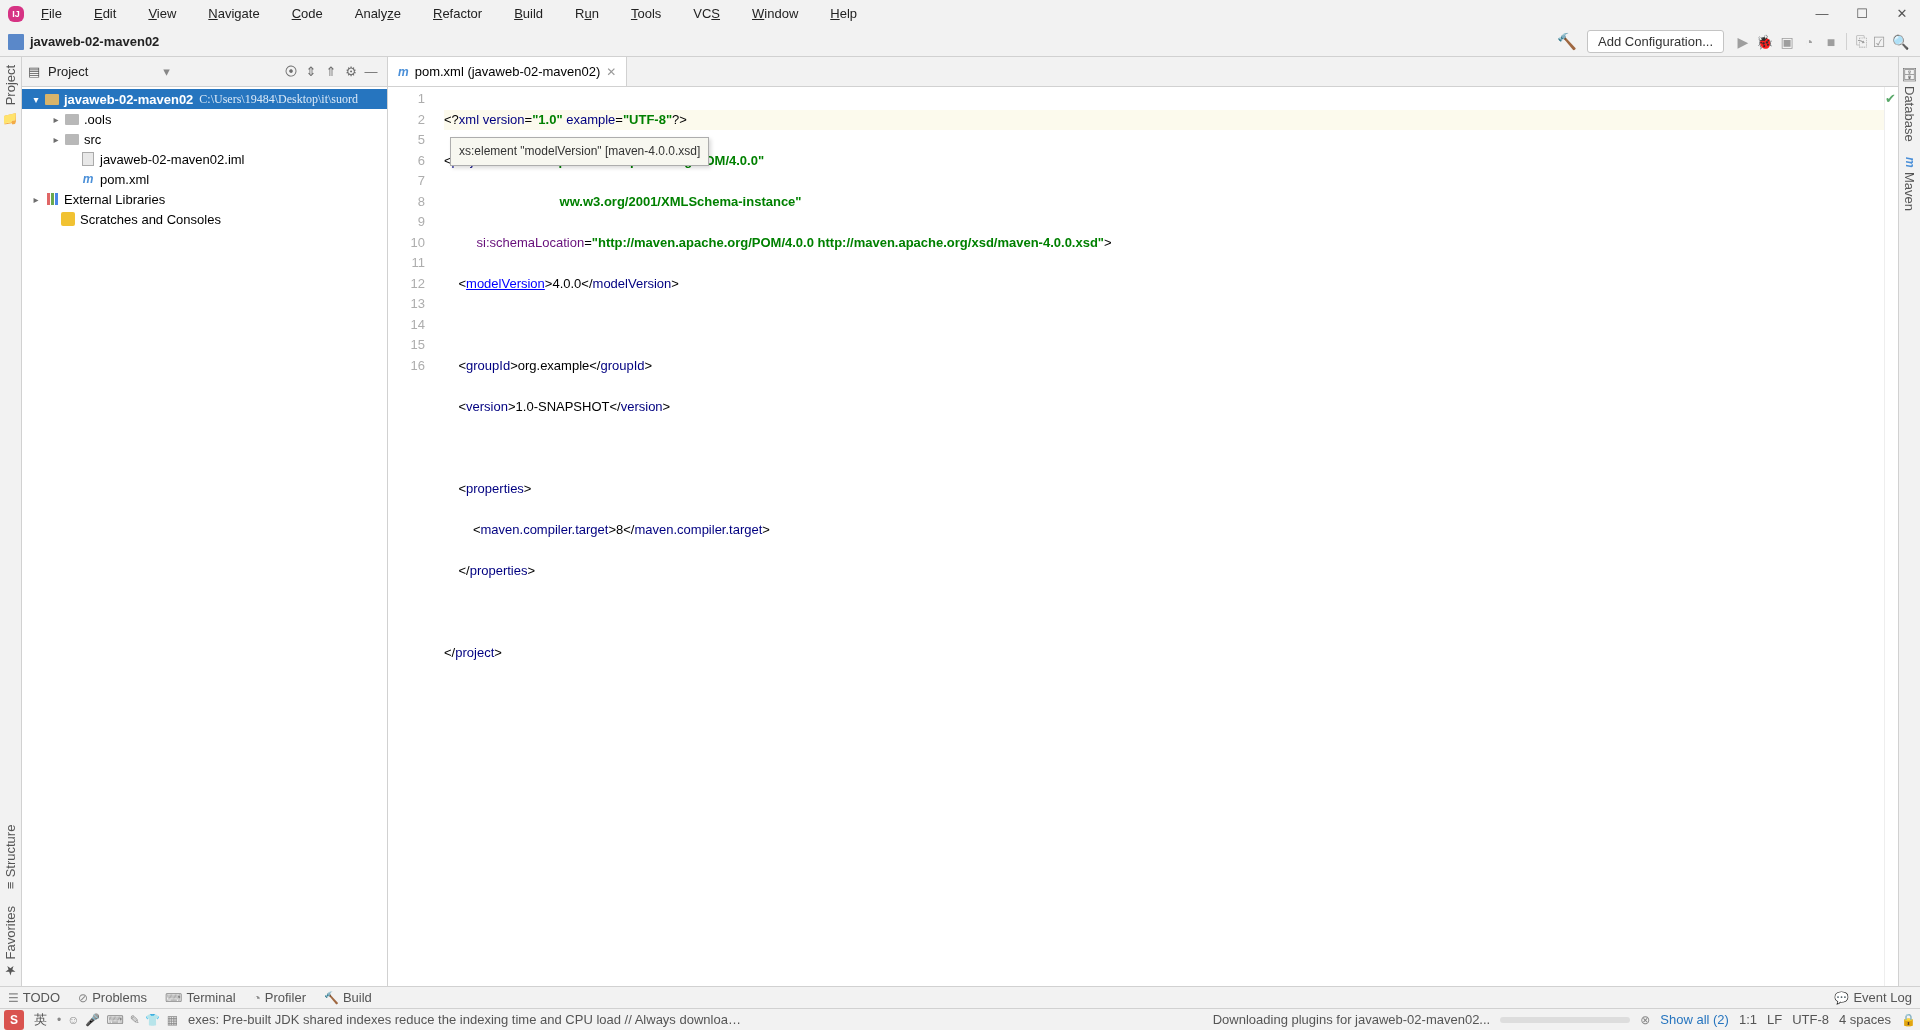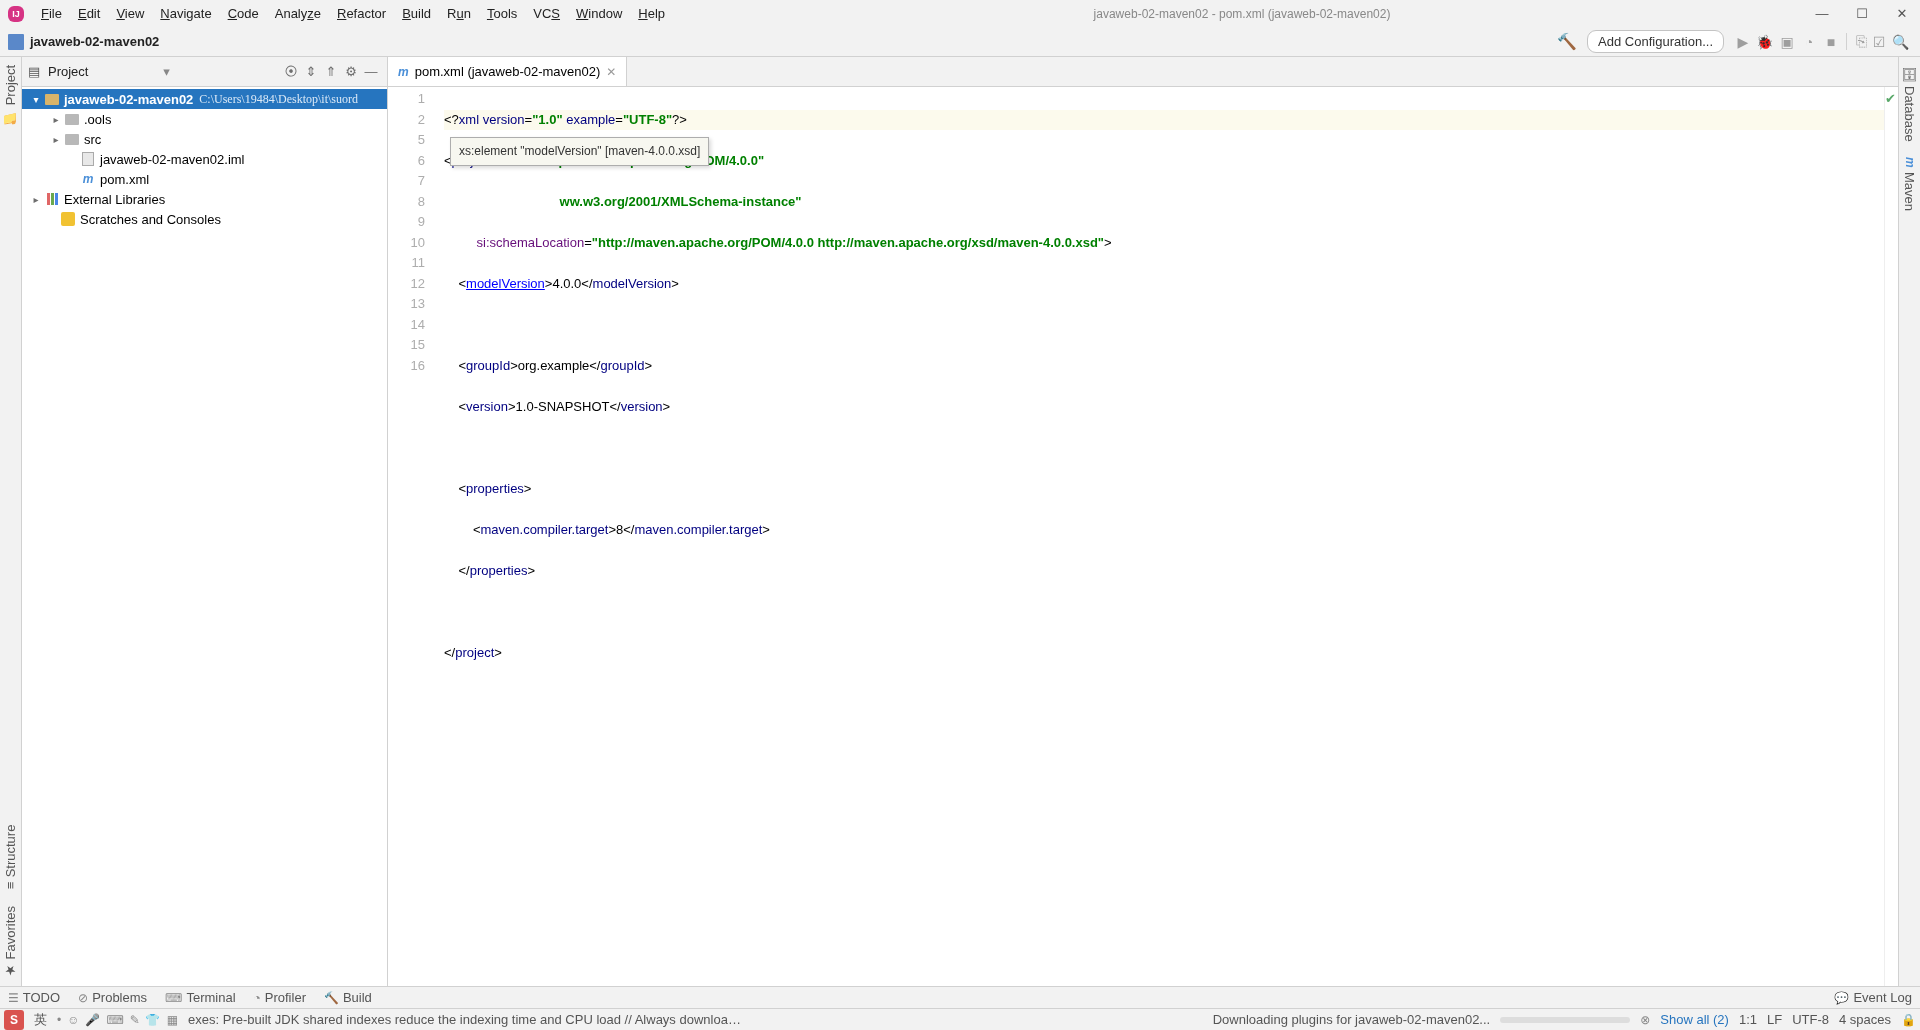--- a/index.html
+++ b/index.html
@@ -1,34 +1,34 @@
 <!DOCTYPE html>
 <html><head>
 <meta charset="utf-8">
 <style>
 * { margin: 0; padding: 0; box-sizing: border-box; font-family: "Segoe UI", Arial, sans-serif; font-size: 13px; }
 body { background: #f2f2f2; overflow: hidden; width: 1920px; height: 1030px; position: relative; }
 
 
 .title-bar { height: 27px; background: #f2f2f2; display: flex; align-items: center; padding: 0 8px; }
 .app-icon { width: 16px; height: 16px; background: #d63384; border-radius: 6px; margin-right: 10px; display: inline-flex; align-items: center; justify-content: center; color: #fff; font-weight: bold; font-size: 9px; }
-.menu-bar { display: flex; gap: 2px; }
+.menu-bar { display: flex; gap: 18px; }
 .menu-item { padding: 3px 7px; color: #222; cursor: pointer; }
 .menu-item u { text-decoration: underline; }
 .title-center { flex: 1; text-align: center; color: #888; font-size: 12px; }
 .win-controls { display: flex; gap: 20px; margin-left: auto; }
 .win-btn { width: 20px; height: 20px; display: flex; align-items: center; justify-content: center; color: #555; cursor: pointer; }
 
 
 .toolbar { height: 30px; background: #f2f2f2; border-bottom: 1px solid #d1d1d1; display: flex; align-items: center; padding: 0 8px; }
 .breadcrumb-icon { width: 16px; height: 16px; background: #5a88c9; margin-right: 6px; border-radius: 1px; }
 .breadcrumb-text { font-weight: bold; color: #222; }
 .toolbar-spacer { flex: 1; }
 .toolbar-build { color: #59a869; font-size: 16px; margin-right: 10px; cursor: pointer; }
-.run-config { border: 1px solid #c4c4c4; background: #fff; border-radius: 9px; padding: 3px 10px; color: #333; margin-right: 8px; cursor: pointer; }
+.run-config { border: 1px solid #c4c4c4; background: #fff; border-radius: 3px; padding: 3px 10px; color: #333; margin-right: 8px; cursor: pointer; }
 .toolbar-icon { width: 22px; color: #9e9e9e; text-align: center; cursor: pointer; font-size: 14px; }
 .toolbar-icon.sep { border-left: 1px solid #d1d1d1; padding-left: 8px; margin-left: 4px; }
 
 
 .main { display: flex; height: calc(100% - 27px - 30px - 22px - 22px); }
 
 
 .left-rail { width: 22px; background: #f2f2f2; border-right: 1px solid #d1d1d1; display: flex; flex-direction: column; align-items: center; }
 .rail-label { writing-mode: vertical-rl; transform: rotate(180deg); font-size: 11px; color: #555; padding: 8px 0; cursor: pointer; display: flex; align-items: center; gap: 4px; }
 
@@ -114,21 +114,20 @@
     <span class="menu-item"><u>C</u>ode</span>
     <span class="menu-item">Analy<u>z</u>e</span>
     <span class="menu-item"><u>R</u>efactor</span>
     <span class="menu-item"><u>B</u>uild</span>
     <span class="menu-item">R<u>u</u>n</span>
     <span class="menu-item"><u>T</u>ools</span>
     <span class="menu-item">VC<u>S</u></span>
     <span class="menu-item"><u>W</u>indow</span>
     <span class="menu-item"><u>H</u>elp</span>
   </div>
-  <div class="title-center">javaweb-02-maven02 - pom.xml (javaweb-02-maven02)</div>
   <div class="win-controls">
     <span class="win-btn">—</span>
     <span class="win-btn">☐</span>
     <span class="win-btn">✕</span>
   </div>
 </div>
 
 <div class="toolbar">
   <span class="breadcrumb-icon"></span>
   <span class="breadcrumb-text">javaweb-02-maven02</span>

